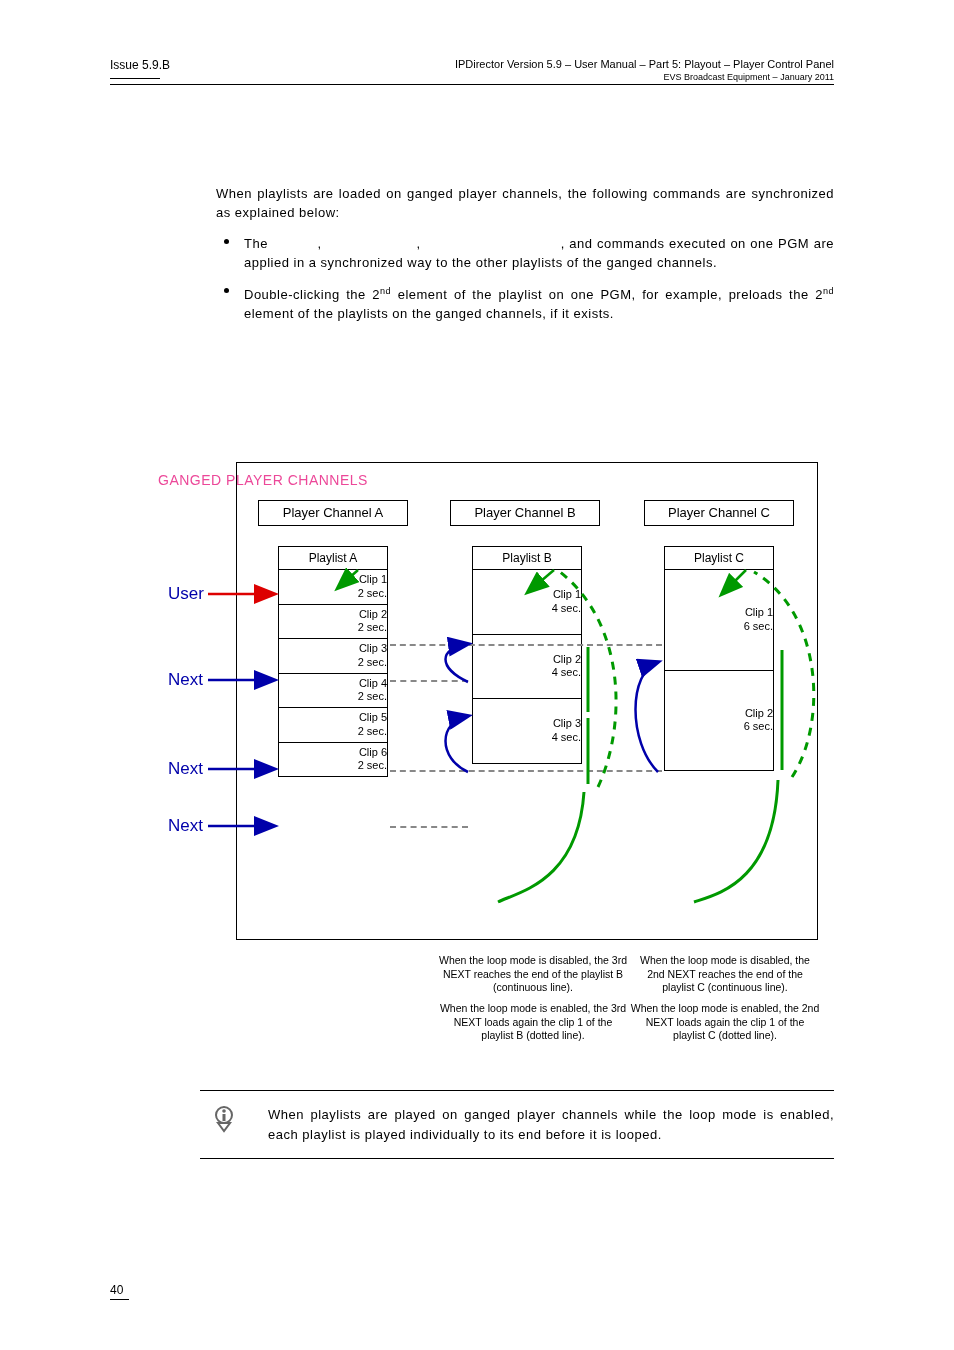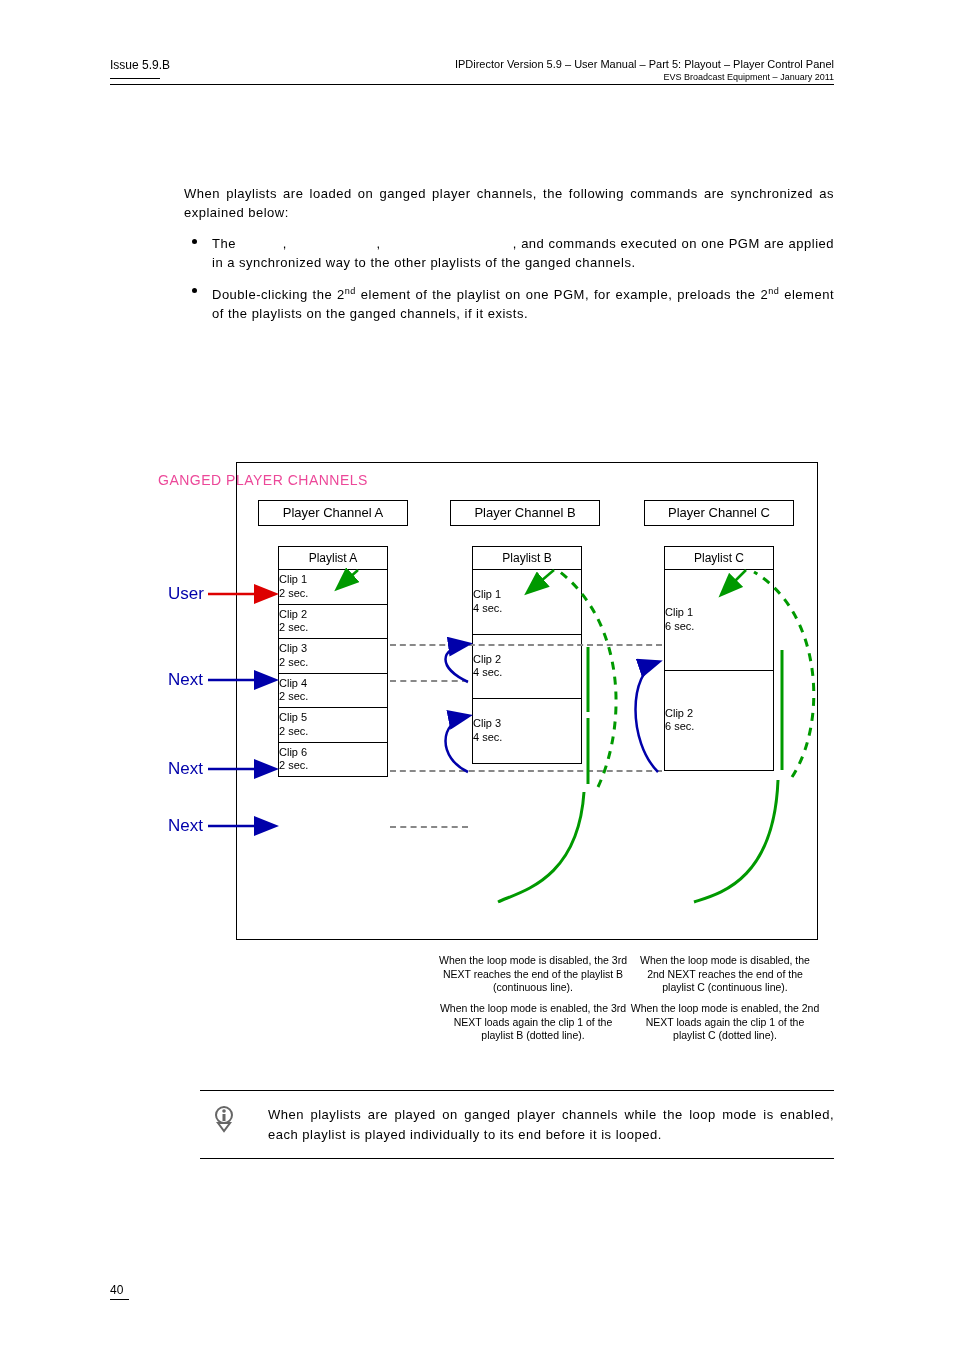--- a/index.html
+++ b/index.html
@@ -22,21 +22,21 @@
     border-bottom: 1px solid #000;
     padding-bottom: 2px;
   }
   .issue-col { font-weight: normal; }
   .issue-bar { position:absolute; left:110px; top:78px; width:50px; border-bottom:1px solid #000; }
   .header-right { text-align: right; font-size: 11px; }
   .header-right .sub { font-size: 9px; }
   .content {
     position: absolute;
     top: 185px;
-    left: 184px;
+    left: 216px;
     right: 120px;
     font-family: Arial, sans-serif;
     font-size: 13px;
     letter-spacing: 0.5px;
     line-height: 1.45;
   }
   .content p { margin-bottom: 12px; text-align: justify; }
   .content ul { list-style: none; margin-left: 0; margin-bottom: 12px; }
   .content li { position: relative; padding-left: 28px; margin-bottom: 12px; text-align: justify; }
   .content li .bullet {
@@ -59,21 +59,21 @@
   .chanbox { position:absolute; top:38px; width:150px; height:26px; border:1px solid #000;
     font-size:13px; text-align:center; line-height:24px; }
   .chanA { left:100px; }
   .chanB { left:292px; }
   .chanC { left:486px; }
   .col { position:absolute; top:84px; width:110px; border:1px solid #000; }
   .colA { left:120px; }
   .colB { left:314px; }
   .colC { left:506px; }
   .plhead { border-bottom:1px solid #000; text-align:center; font-size:12px; padding:4px 0; }
-  .clip { text-align:left; font-size:11px; line-height:1.25; padding:3px 0; }
+  .clip { text-align:right; font-size:11px; line-height:1.25; padding:3px 0; }
   .clip.bb { border-bottom:1px solid #000; }
   .cmd { position:absolute; left:10px; font-size:17px; color:#00a; font-weight:normal; }
   .cmd.play { top:122px; }
   .cmd.n1 { top:208px; }
   .cmd.n2 { top:297px; }
   .cmd.n3 { top:354px; }
   .dash { position:absolute; border-top:2px dashed #888; height:0; }
   .footnote { position:absolute; width:190px; font-size:10.5px; text-align:center; line-height:1.3; }
   .fn1a { left:280px; top:492px; }
   .fn1b { left:280px; top:540px; }

